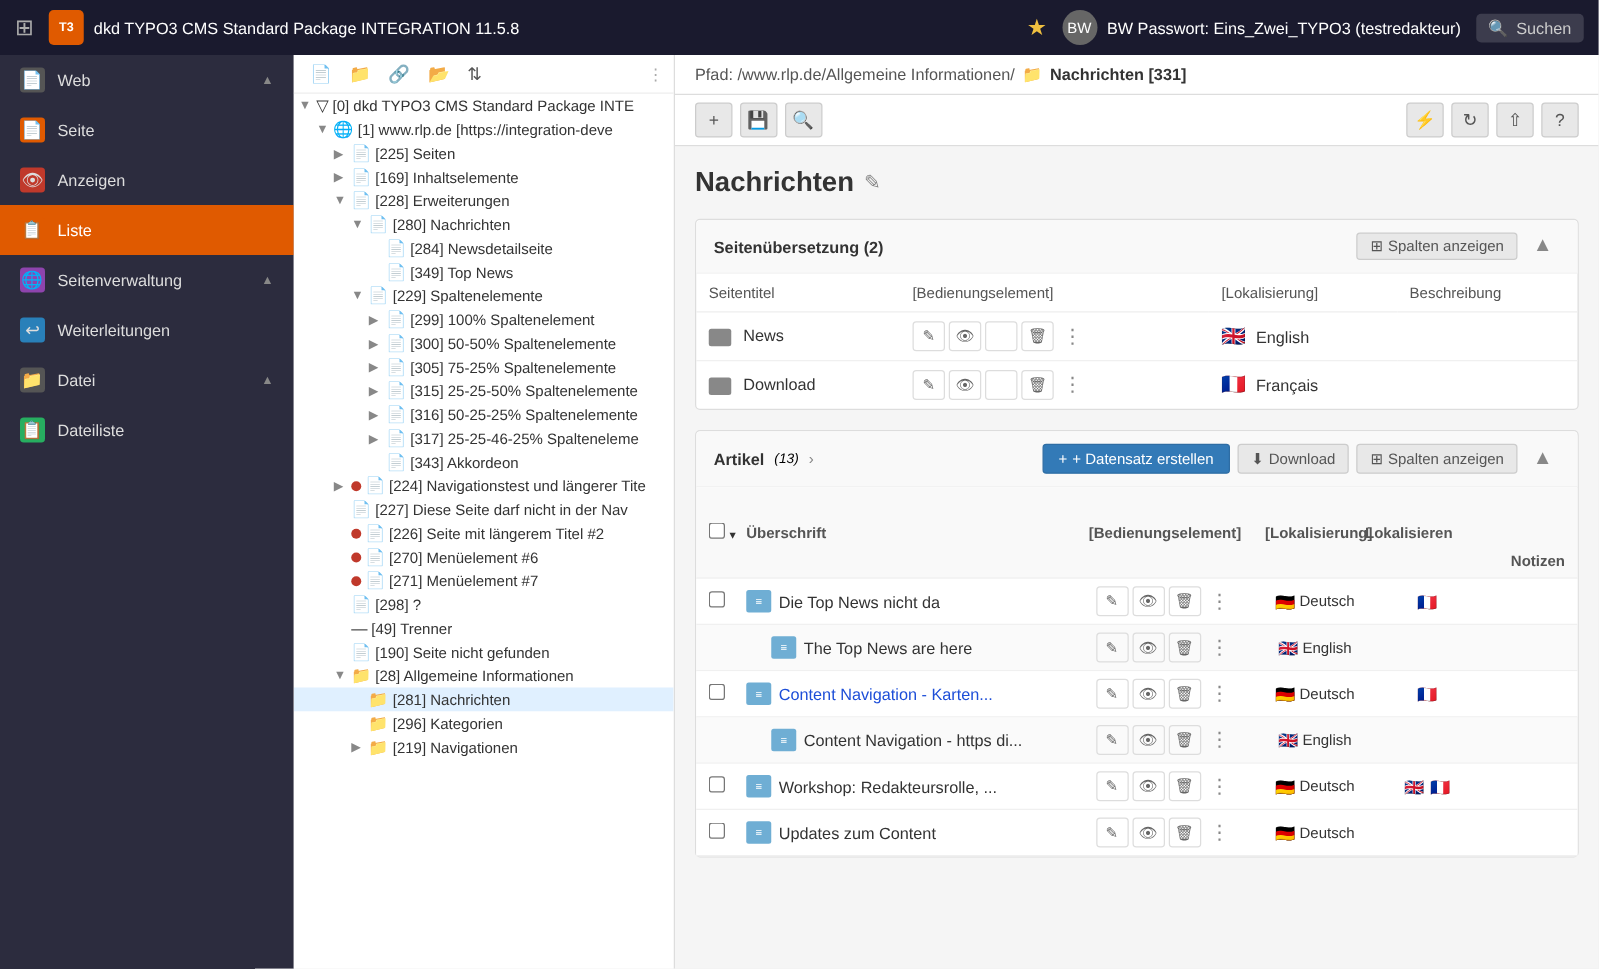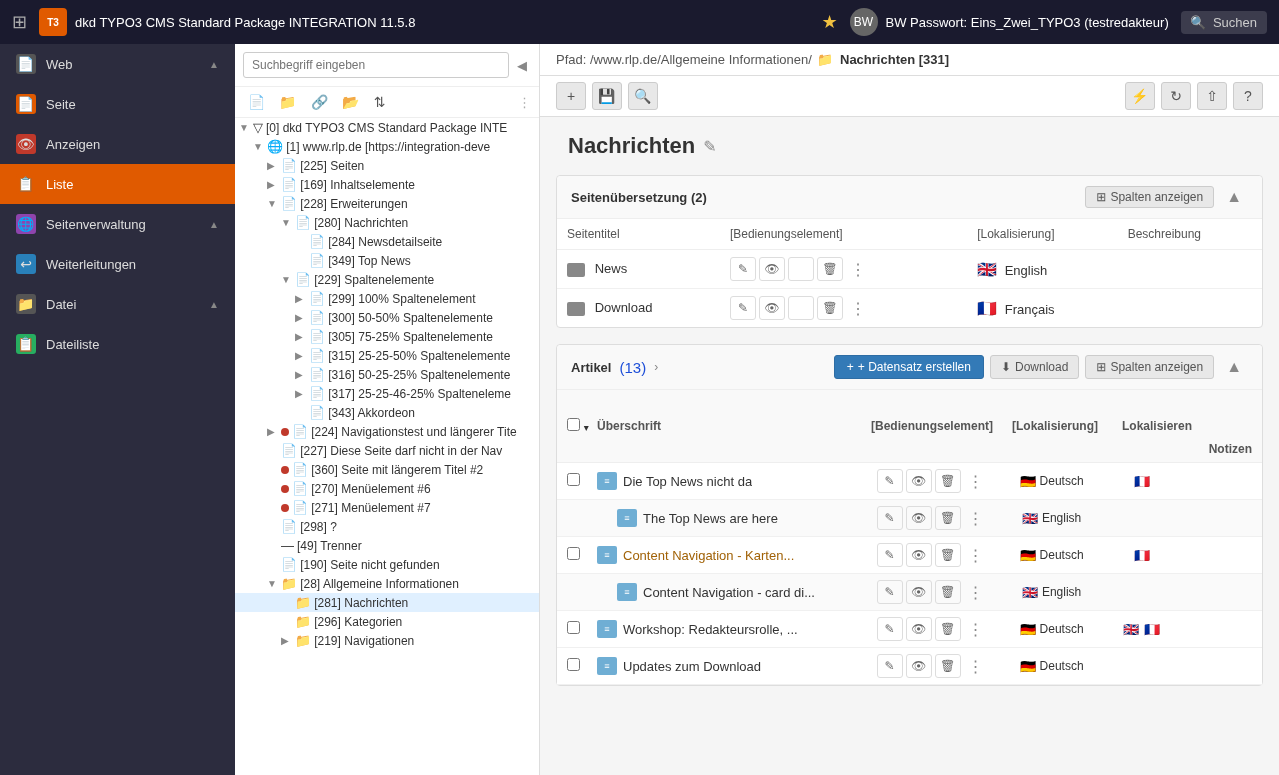--- a/index.html
+++ b/index.html
@@ -54,21 +54,21 @@
     
     .main-content { flex: 1; display: flex; flex-direction: column; background: #f5f5f5; overflow: hidden; }
     .breadcrumb-bar { background: #fff; border-bottom: 1px solid #ddd; padding: 8px 16px; display: flex; align-items: center; gap: 6px; font-size: 13px; }
     .breadcrumb-path { color: #555; }
     .breadcrumb-current { font-weight: 600; color: #333; }
     .content-toolbar { background: #fff; border-bottom: 1px solid #ddd; padding: 6px 16px; display: flex; align-items: center; gap: 6px; }
     .toolbar-btn { background: #e8e8e8; border: 1px solid #ccc; border-radius: 3px; cursor: pointer; width: 30px; height: 28px; display: flex; align-items: center; justify-content: center; font-size: 14px; color: #555; }
     .toolbar-spacer { flex: 1; }
 
     .content-area { flex: 1; overflow-y: auto; padding: 16px; }
-    .page-title { display: flex; align-items: center; gap: 8px; margin-bottom: 16px; margin-left: 12px; }
+    .page-title { display: flex; align-items: center; gap: 8px; margin-bottom: 16px; }
     .page-title h1 { font-size: 22px; font-weight: 600; color: #333; }
     .page-title .edit-icon { color: #888; cursor: pointer; font-size: 16px; }
 
     
     .section { background: #fff; border: 1px solid #ddd; border-radius: 4px; margin-bottom: 16px; }
     .section-header { display: flex; align-items: center; padding: 10px 14px; border-bottom: 1px solid #eee; background: #f9f9f9; border-radius: 4px 4px 0 0; }
     .section-title { font-weight: 600; font-size: 13px; color: #333; }
     .section-header-actions { margin-left: auto; display: flex; align-items: center; gap: 6px; }
     .section-btn { background: #e8e8e8; border: 1px solid #ccc; border-radius: 3px; cursor: pointer; padding: 3px 10px; font-size: 12px; color: #555; display: flex; align-items: center; gap: 4px; }
     .section-toggle { background: none; border: none; cursor: pointer; font-size: 16px; color: #888; padding: 2px 6px; }
@@ -79,21 +79,21 @@
     .table tr:last-child td { border-bottom: none; }
     .action-btns { display: flex; align-items: center; gap: 3px; }
     .action-btn { background: none; border: 1px solid #ddd; border-radius: 3px; cursor: pointer; width: 26px; height: 24px; display: flex; align-items: center; justify-content: center; font-size: 12px; color: #666; }
     .action-more { background: none; border: none; cursor: pointer; color: #888; font-size: 16px; padding: 0 4px; }
 
     .flag { font-size: 16px; margin-right: 4px; }
 
     
     .artikel-header { display: flex; align-items: center; padding: 10px 14px; border-bottom: 1px solid #eee; background: #f9f9f9; border-radius: 4px 4px 0 0; gap: 8px; }
     .artikel-title { font-weight: 600; font-size: 13px; color: #333; }
-    .artikel-count { color: #1d4ed8; font-size: 15px; }
+    .artikel-count { color: #000000; font-size: 11px; font-style: italic; }
     .artikel-chevron { color: #888; font-size: 12px; }
     .artikel-actions { margin-left: auto; display: flex; align-items: center; gap: 6px; }
     .btn-primary { background: #337ab7; border: 1px solid #2e6da4; border-radius: 3px; color: white; cursor: pointer; padding: 4px 12px; font-size: 12px; display: flex; align-items: center; gap: 4px; }
     .btn-secondary { background: #e8e8e8; border: 1px solid #ccc; border-radius: 3px; cursor: pointer; padding: 4px 10px; font-size: 12px; color: #555; display: flex; align-items: center; gap: 4px; }
 
     .artikel-row { display: flex; align-items: center; padding: 6px 10px; border-bottom: 1px solid #f0f0f0; background: white; }
     .artikel-row.sub { padding-left: 30px; background: #fafafa; }
 
     input[type="checkbox"] { cursor: pointer; }
   </style>
@@ -155,24 +155,20 @@
       <span>Datei</span>
       <span class="sidebar-chevron">▲</span>
     </div>
     <div class="sidebar-item">
       <div class="sidebar-icon dateiliste">📋</div>
       <span>Dateiliste</span>
     </div>
   </div>
 
   <div class="tree-panel">
-    <div class="tree-search">
-      <input type="text" placeholder="Suchbegriff eingeben" style="">
-      <span class="tree-search-close">◀</span>
-    </div>
     <div class="tree-toolbar">
       <button class="tree-toolbar-btn">📄</button>
       <button class="tree-toolbar-btn">📁</button>
       <button class="tree-toolbar-btn">🔗</button>
       <button class="tree-toolbar-btn">📂</button>
       <button class="tree-toolbar-btn">⇅</button>
       <span class="tree-toolbar-sep">⋮</span>
     </div>
     <div class="tree-content">
 
@@ -264,21 +260,21 @@
       </div>
       <div class="tree-node" style="padding-left:32px;">
         <span class="tree-toggle">&nbsp;</span>
         <span class="tree-icon">📄</span>
         <span class="tree-label">[227] Diese Seite darf nicht in der Nav</span>
       </div>
       <div class="tree-node" style="padding-left:32px;">
         <span class="tree-toggle">&nbsp;</span>
         <span class="tree-badge"></span>
         <span class="tree-icon">📄</span>
-        <span class="tree-label">[360] Seite mit längerem Titel #2</span>
+        <span class="tree-label">[226] Seite mit längerem Titel #2</span>
       </div>
       <div class="tree-node" style="padding-left:32px;">
         <span class="tree-toggle">&nbsp;</span>
         <span class="tree-badge"></span>
         <span class="tree-icon">📄</span>
         <span class="tree-label">[270] Menüelement #6</span>
       </div>
       <div class="tree-node" style="padding-left:32px;">
         <span class="tree-toggle">&nbsp;</span>
         <span class="tree-badge"></span>
@@ -437,21 +433,21 @@
         </div>
 
         <div style="display:flex; align-items:center; padding:6px 10px; background:#f9f9f9; border-bottom:1px solid #eee;">
           <div style="width:30px; flex-shrink:0;">
             <input type="checkbox" style="">
             <span style="font-size:10px; cursor:pointer;">▾</span>
           </div>
           <div style="flex:1; font-size:12px; font-weight:600; color:#555;">Überschrift</div>
           <div style="width:160px; text-align:center; font-size:12px; font-weight:600; color:#555;">[Bedienungselement]</div>
           <div style="width:80px; text-align:center; font-size:12px; font-weight:600; color:#555;">[Lokalisierung]</div>
-          <div style="width:100px; text-align:right; font-size:12px; font-weight:600; color:#555;">Lokalisieren</div>
+          <div style="width:100px; text-align:left; font-size:12px; font-weight:600; color:#555;">Lokalisieren</div>
           <div style="width:60px; text-align:right; font-size:12px; font-weight:600; color:#555;margin-top:46px;">Notizen</div>
         </div>
 
         <div class="artikel-row" style="border-bottom:1px solid #f0f0f0;">
           <div style="width:30px; flex-shrink:0;">
             <input type="checkbox" style="">
           </div>
           <div style="display:flex; align-items:center; flex:1; min-width:0;">
             <span style="width:20px; height:18px; background:#6faed4; border-radius:2px; display:inline-flex; align-items:center; justify-content:center; margin-right:6px; color:white; font-size:9px; flex-shrink:0;">≡</span>
             <span style="font-size:13px; color:#333; white-space:nowrap; overflow:hidden; text-overflow:ellipsis;">Die Top News nicht da</span>
@@ -491,21 +487,21 @@
           <div style="width:100px; flex-shrink:0;"></div>
           <div style="width:60px; flex-shrink:0;"></div>
         </div>
 
         <div class="artikel-row" style="border-bottom:1px solid #f0f0f0;">
           <div style="width:30px; flex-shrink:0;">
             <input type="checkbox" style="">
           </div>
           <div style="display:flex; align-items:center; flex:1; min-width:0;">
             <span style="width:20px; height:18px; background:#6faed4; border-radius:2px; display:inline-flex; align-items:center; justify-content:center; margin-right:6px; color:white; font-size:9px; flex-shrink:0;">≡</span>
-            <span style="font-size:13px; color:#a16207; white-space:nowrap; overflow:hidden; text-overflow:ellipsis;text-align:center;">Content Navigation - Karten...</span>
+            <span style="font-size:13px; color:#1d4ed8; white-space:nowrap; overflow:hidden; text-overflow:ellipsis;text-align:center;">Content Navigation - Karten...</span>
           </div>
           <div style="width:160px; display:flex; align-items:center; justify-content:center; gap:3px; flex-shrink:0;">
             <button class="action-btn">✎</button>
             <button class="action-btn">👁</button>
             <button class="action-btn">🗑</button>
             <button class="action-more">⋮</button>
           </div>
           <div style="width:80px; display:flex; align-items:center; justify-content:center; flex-shrink:0;">
             <span>🇩🇪</span>
             <span style="font-size:12px; margin-left:3px;">Deutsch</span>
@@ -513,21 +509,21 @@
           <div style="width:100px; display:flex; align-items:center; justify-content:center; gap:4px; flex-shrink:0;">
             <span>🇫🇷</span>
           </div>
           <div style="width:60px; flex-shrink:0;"></div>
         </div>
 
         <div class="artikel-row sub" style="padding-left:30px; background:#fafafa; border-bottom:1px solid #f0f0f0;">
           <div style="width:30px; flex-shrink:0;"></div>
           <div style="display:flex; align-items:center; flex:1; min-width:0;">
             <span style="width:20px; height:18px; background:#6faed4; border-radius:2px; display:inline-flex; align-items:center; justify-content:center; margin-right:6px; color:white; font-size:9px; flex-shrink:0;">≡</span>
-            <span style="font-size:13px; color:#333; white-space:nowrap; overflow:hidden; text-overflow:ellipsis;">Content Navigation - card di...</span>
+            <span style="font-size:13px; color:#333; white-space:nowrap; overflow:hidden; text-overflow:ellipsis;">Content Navigation - https di...</span>
           </div>
           <div style="width:160px; display:flex; align-items:center; justify-content:center; gap:3px; flex-shrink:0;">
             <button class="action-btn">✎</button>
             <button class="action-btn">👁</button>
             <button class="action-btn">🗑</button>
             <button class="action-more">⋮</button>
           </div>
           <div style="width:80px; display:flex; align-items:center; justify-content:center; flex-shrink:0;">
             <span>🇬🇧</span>
             <span style="font-size:12px; margin-left:3px;">English</span>
@@ -560,21 +556,21 @@
           </div>
           <div style="width:60px; flex-shrink:0;"></div>
         </div>
 
         <div class="artikel-row" style="border-bottom:1px solid #f0f0f0;">
           <div style="width:30px; flex-shrink:0;">
             <input type="checkbox" style="">
           </div>
           <div style="display:flex; align-items:center; flex:1; min-width:0;">
             <span style="width:20px; height:18px; background:#6faed4; border-radius:2px; display:inline-flex; align-items:center; justify-content:center; margin-right:6px; color:white; font-size:9px; flex-shrink:0;">≡</span>
-            <span style="font-size:13px; color:#333; white-space:nowrap; overflow:hidden; text-overflow:ellipsis;">Updates zum Download</span>
+            <span style="font-size:13px; color:#333; white-space:nowrap; overflow:hidden; text-overflow:ellipsis;">Updates zum Content</span>
           </div>
           <div style="width:160px; display:flex; align-items:center; justify-content:center; gap:3px; flex-shrink:0;">
             <button class="action-btn">✎</button>
             <button class="action-btn">👁</button>
             <button class="action-btn">🗑</button>
             <button class="action-more">⋮</button>
           </div>
           <div style="width:80px; display:flex; align-items:center; justify-content:center; flex-shrink:0;">
             <span>🇩🇪</span>
             <span style="font-size:12px; margin-left:3px;">Deutsch</span>

